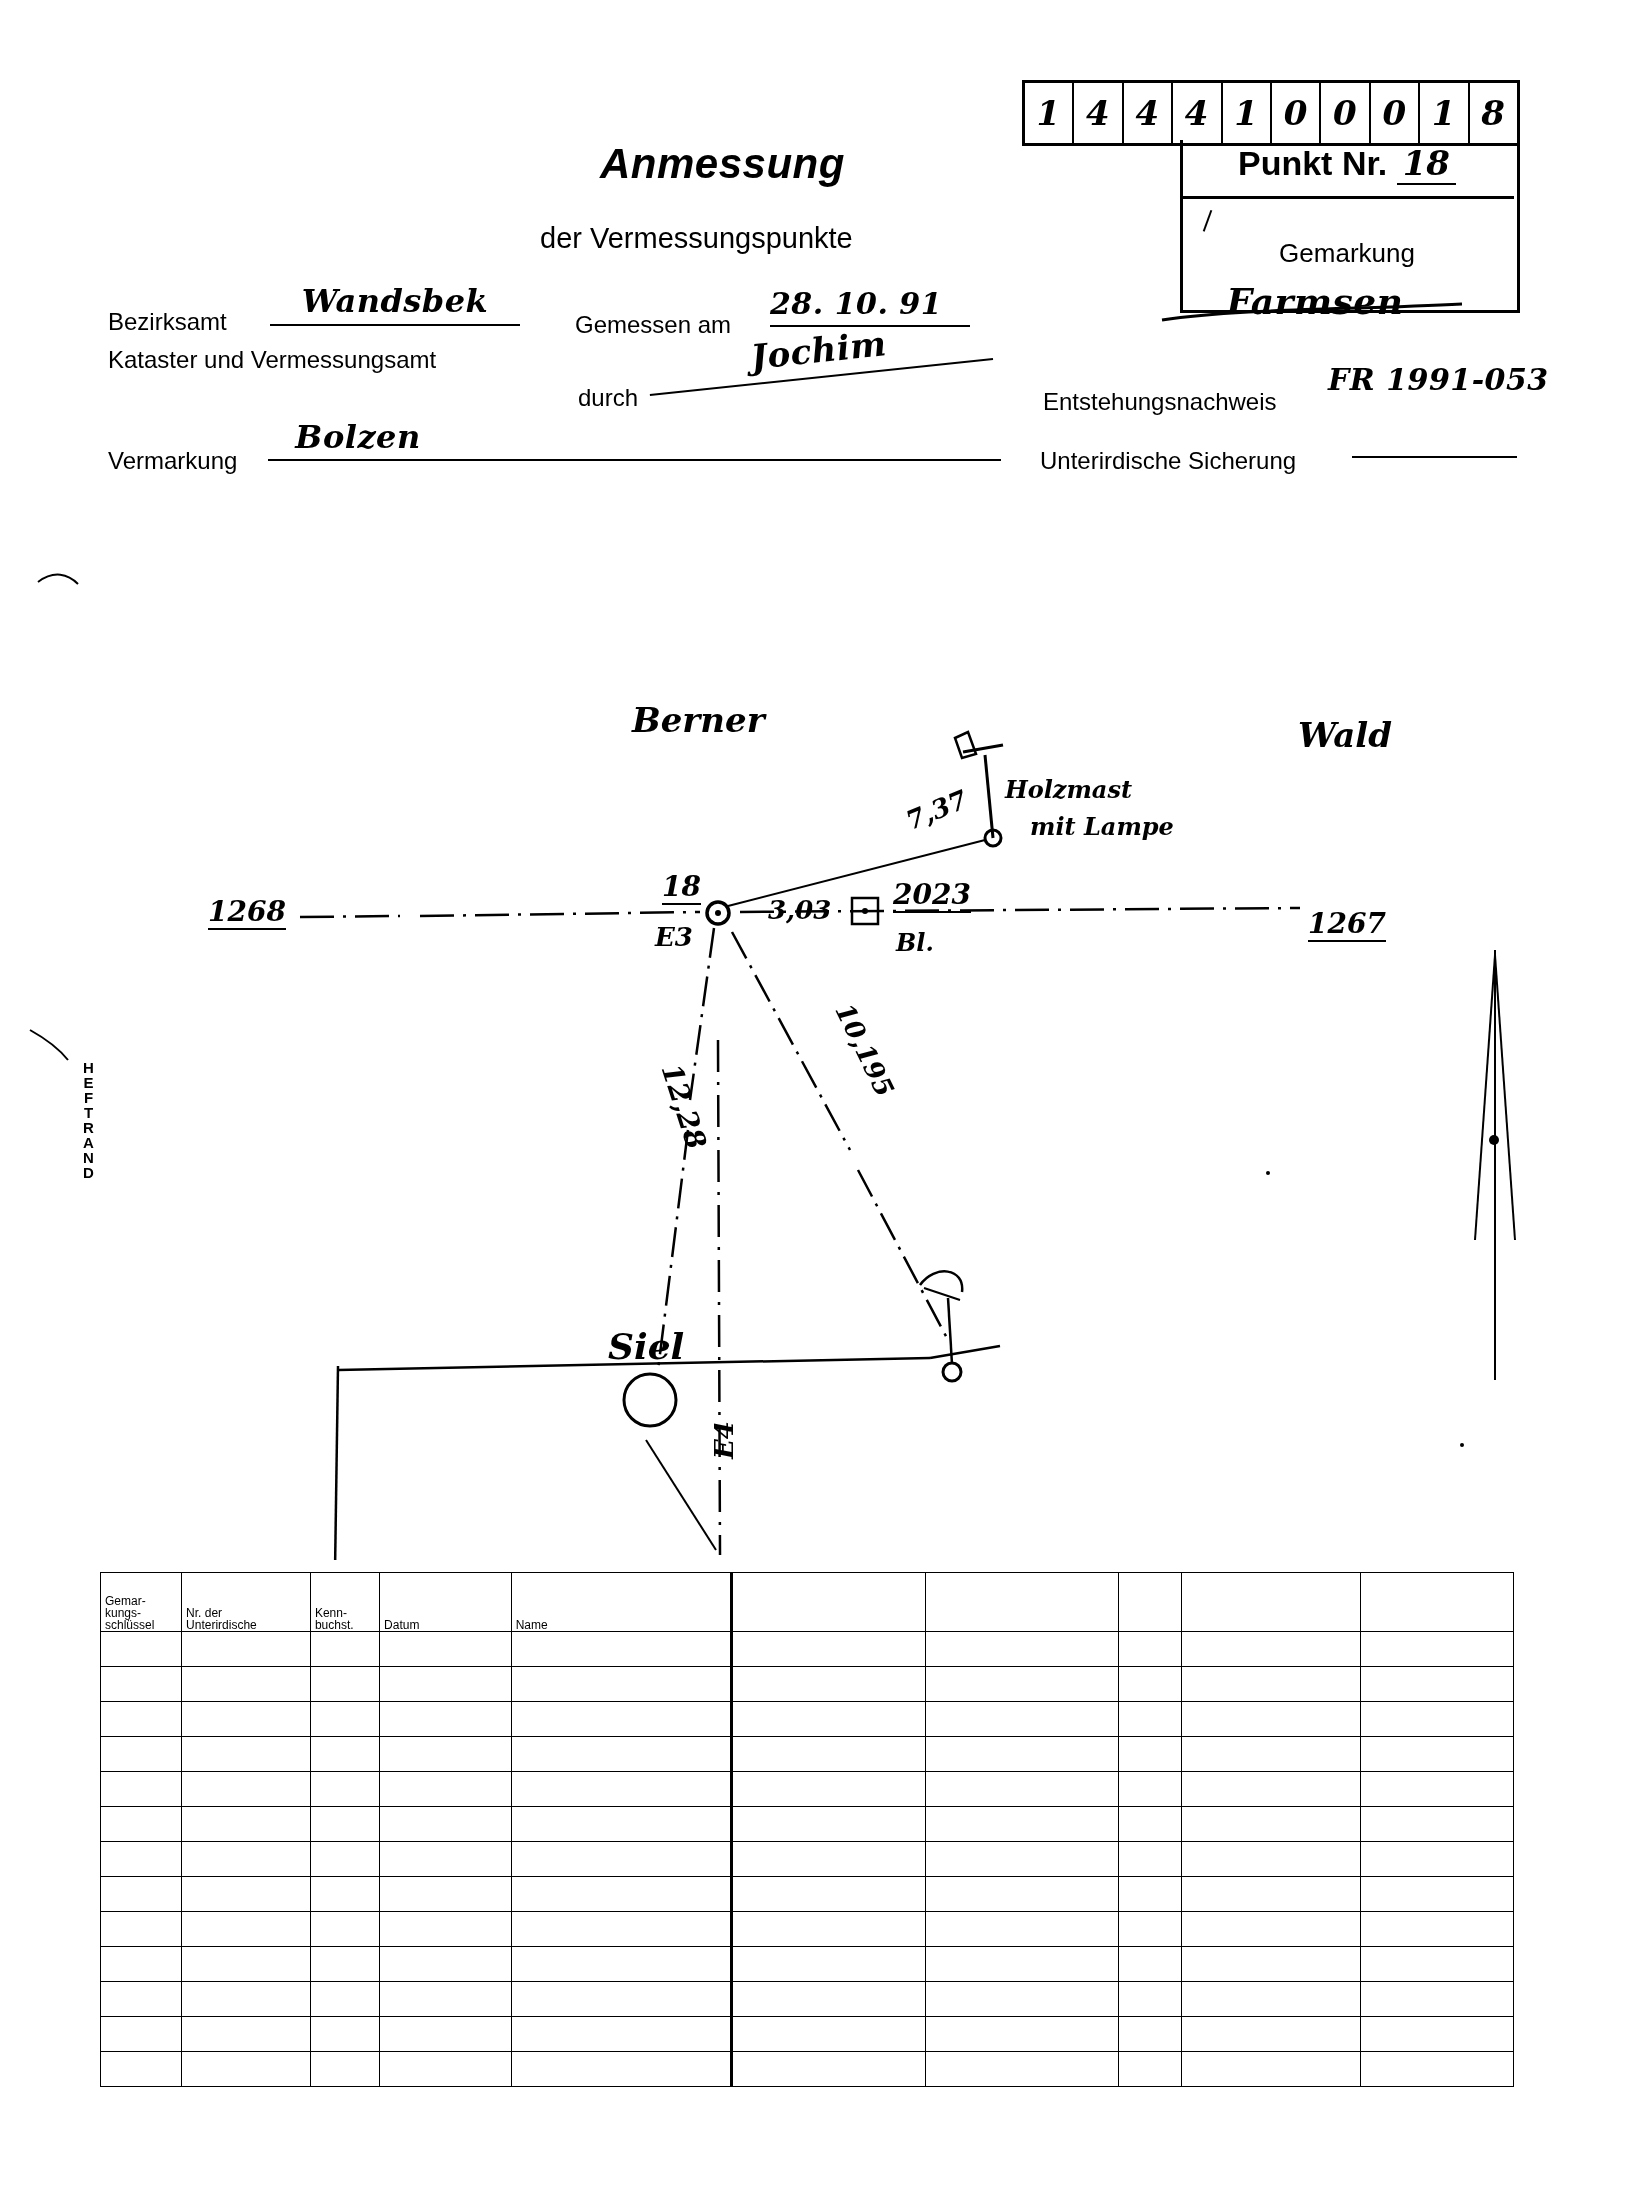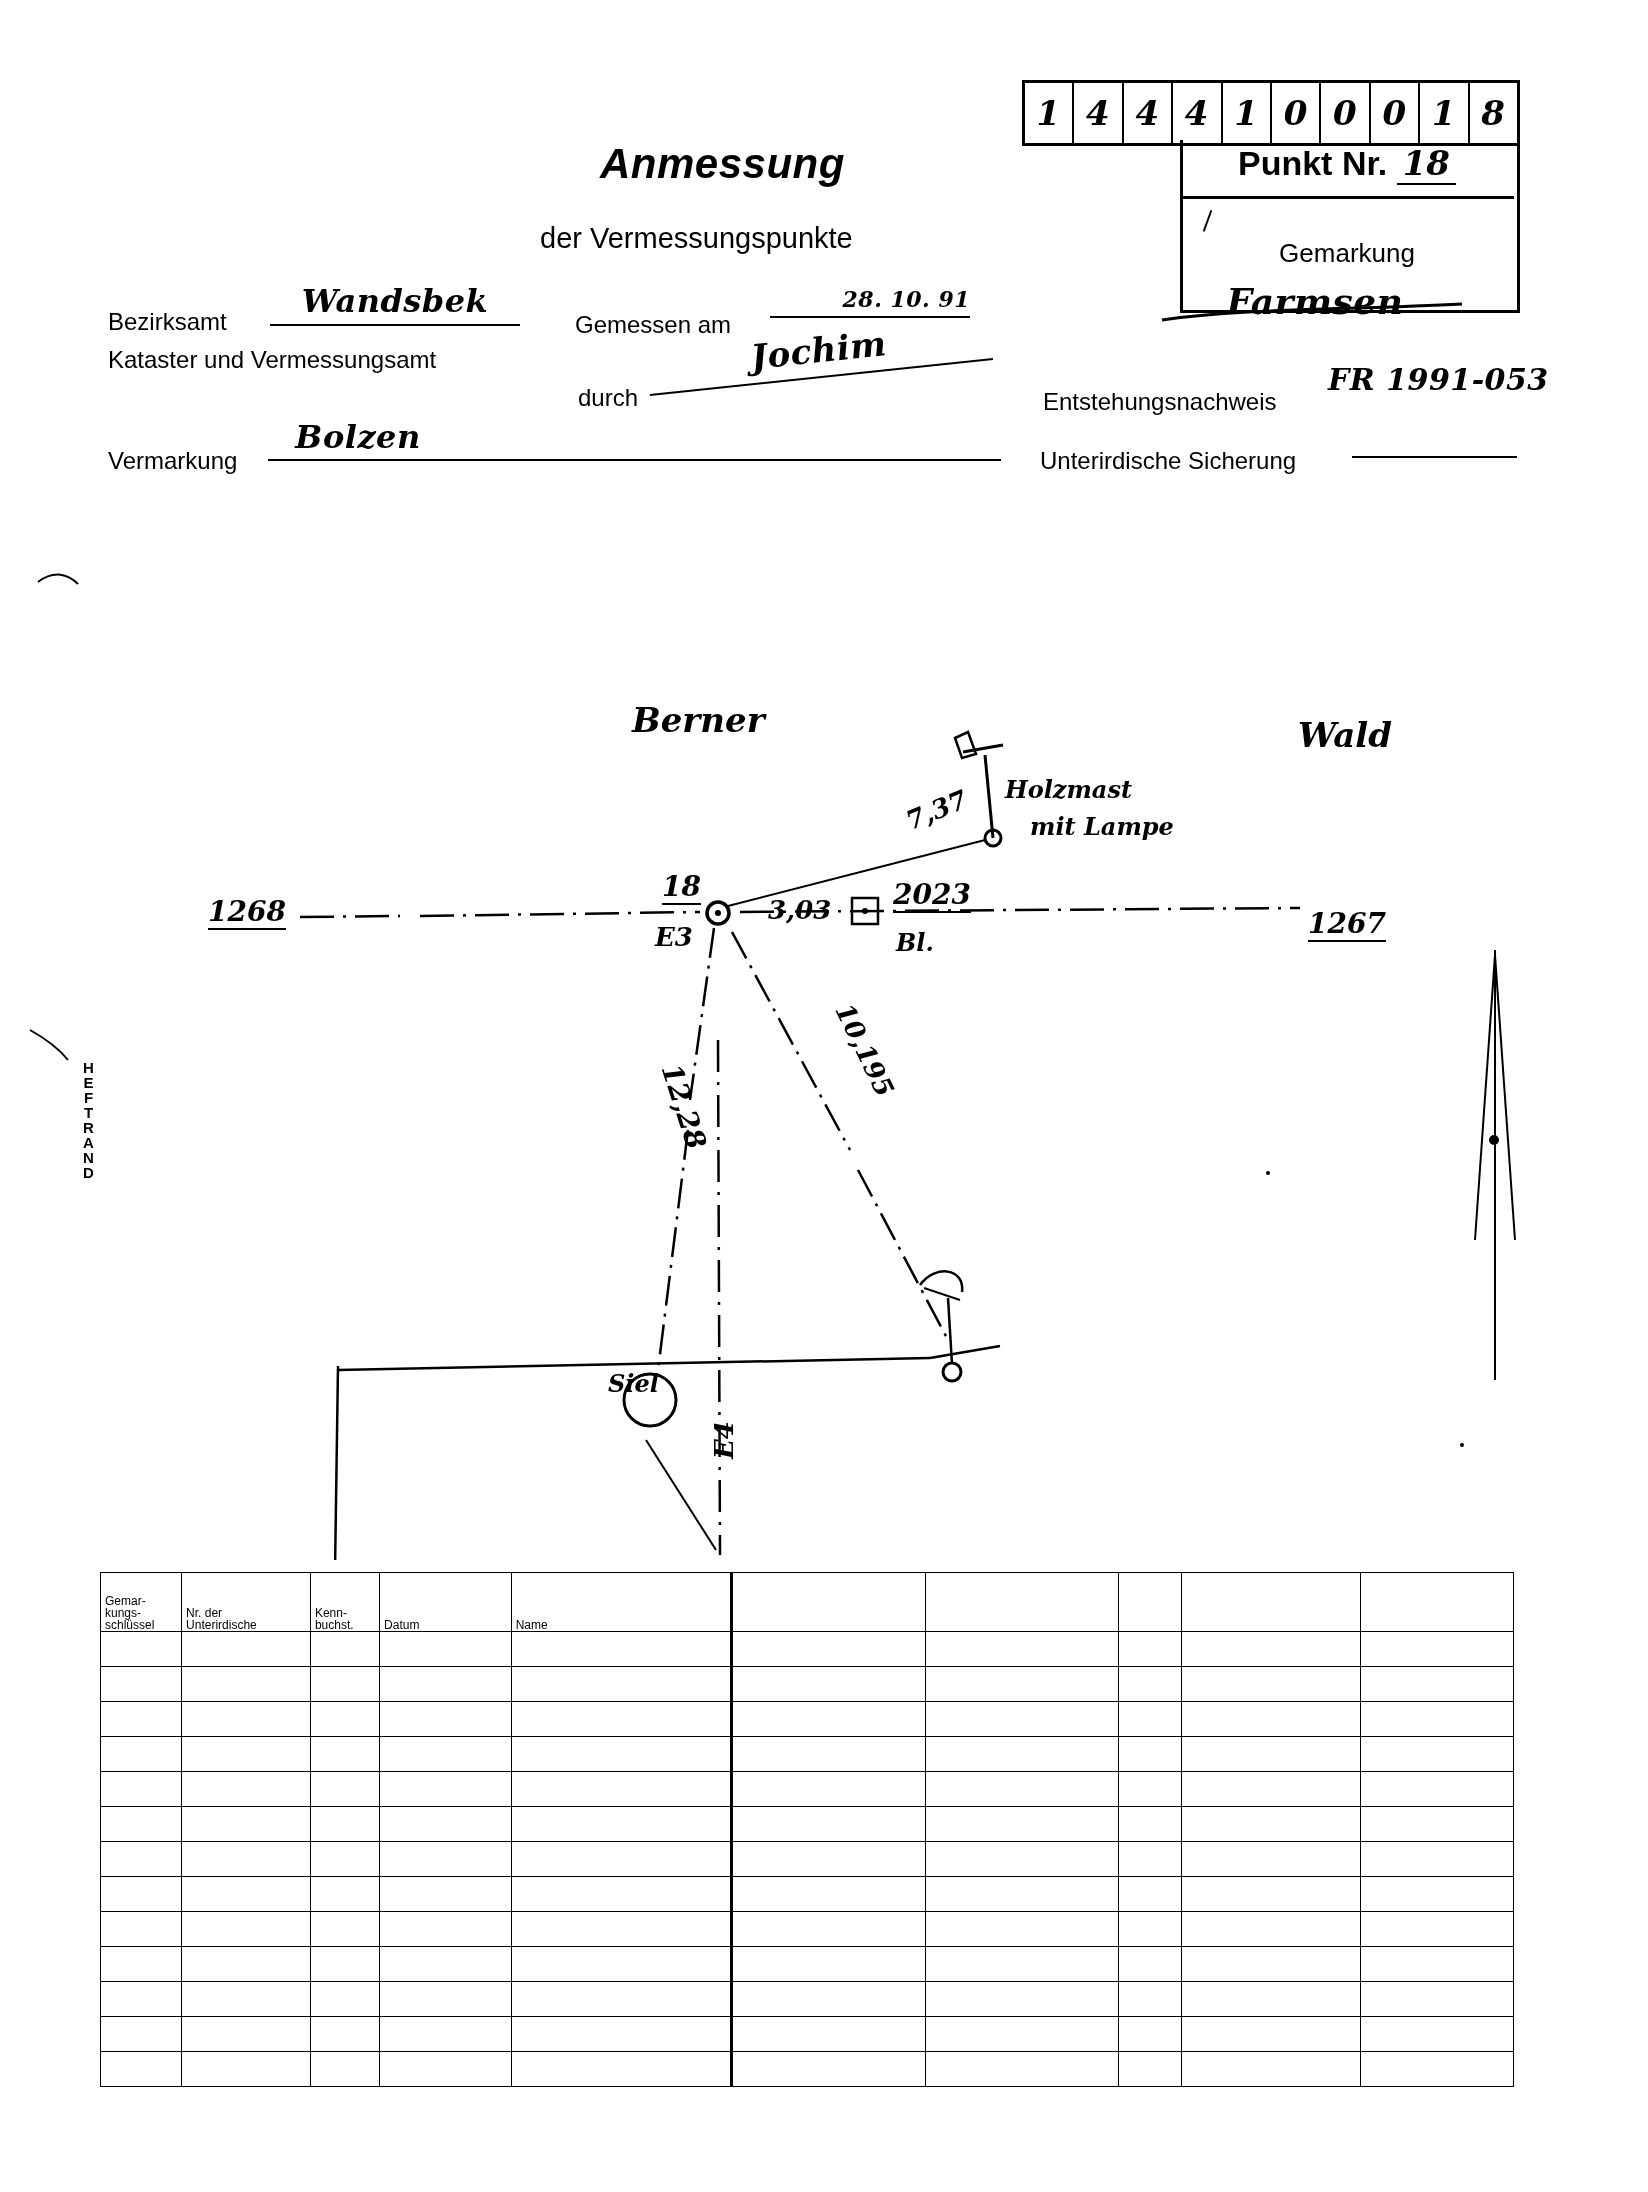--- a/index.html
+++ b/index.html
@@ -54,25 +54,25 @@
     width: 250px;
     padding-bottom: 4px;
     border-bottom: 2px solid #000;
     text-align: center;
   }
   #lbl-kataster { left: 108px; top: 335px; }
 
   #lbl-gemessen { left: 575px; top: 300px; }
   #val-gemessen {
     left: 770px; top: 286px;
-    font-size: 22px;
+    font-size: 30px;
     width: 200px;
     padding-bottom: 4px;
     border-bottom: 2px solid #000;
-    text-align: right;
+    text-align: left;
   }
 
   #lbl-durch { left: 578px; top: 373px; }
   #val-durch {
     left: 650px; top: 348px;
     font-size: 34px;
     width: 345px;
     padding-bottom: 6px;
     border-bottom: 2px solid #000;
     text-align: center;
@@ -185,21 +185,21 @@
   #sk-737 { left: 905px; top: 795px; font-size: 26px; transform: rotate(-22deg); }
   #sk-1268 { left: 208px; top: 895px; font-size: 28px; border-bottom: 2px solid #000; }
   #sk-1267 { left: 1308px; top: 907px; font-size: 28px; border-bottom: 2px solid #000; }
   #sk-18 { left: 662px; top: 870px; font-size: 28px; border-bottom: 2px solid #000; }
   #sk-e3 { left: 655px; top: 922px; font-size: 26px; }
   #sk-303 { left: 768px; top: 895px; font-size: 26px; }
   #sk-2023 { left: 893px; top: 878px; font-size: 28px; border-bottom: 2px solid #000; }
   #sk-bl { left: 896px; top: 928px; font-size: 24px; }
   #sk-1228 { left: 640px; top: 1090px; font-size: 28px; transform: rotate(72deg); }
   #sk-10195 { left: 815px; top: 1035px; font-size: 26px; transform: rotate(64deg); }
-  #sk-siel { left: 608px; top: 1325px; font-size: 24px; margin-top: 44px; }
+  #sk-siel { left: 608px; top: 1325px; font-size: 36px; }
   #sk-e4 { left: 705px; top: 1425px; font-size: 26px; transform: rotate(-90deg); }
 
   
   #datatable {
     left: 100px; top: 1572px;
     width: 1414px;
     border-collapse: collapse;
   }
   #datatable td, #datatable th {
     border: 1.5px solid #000;

